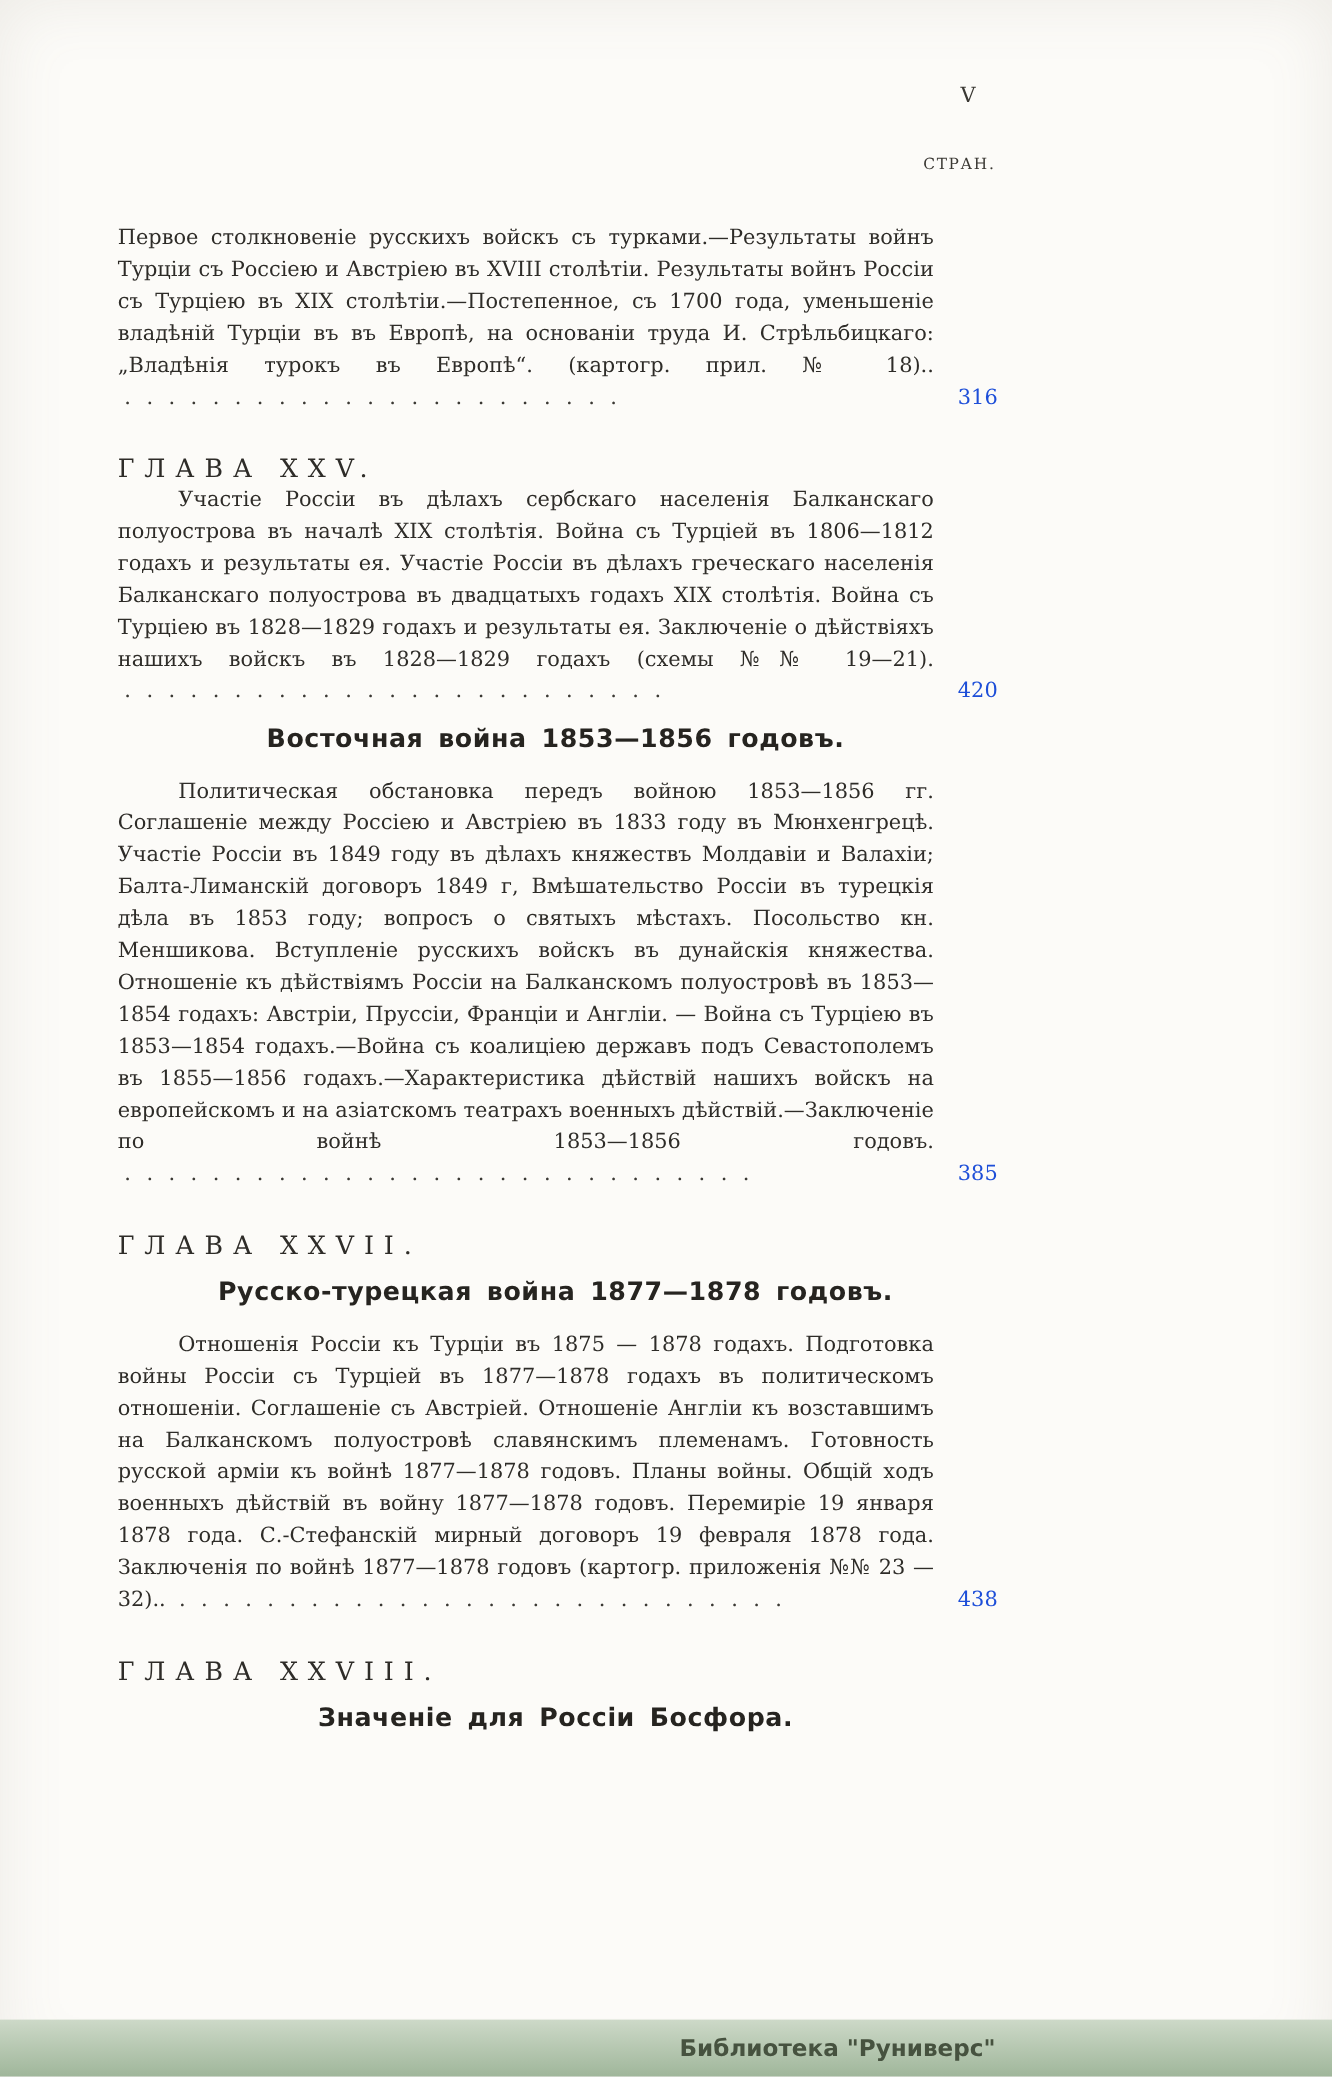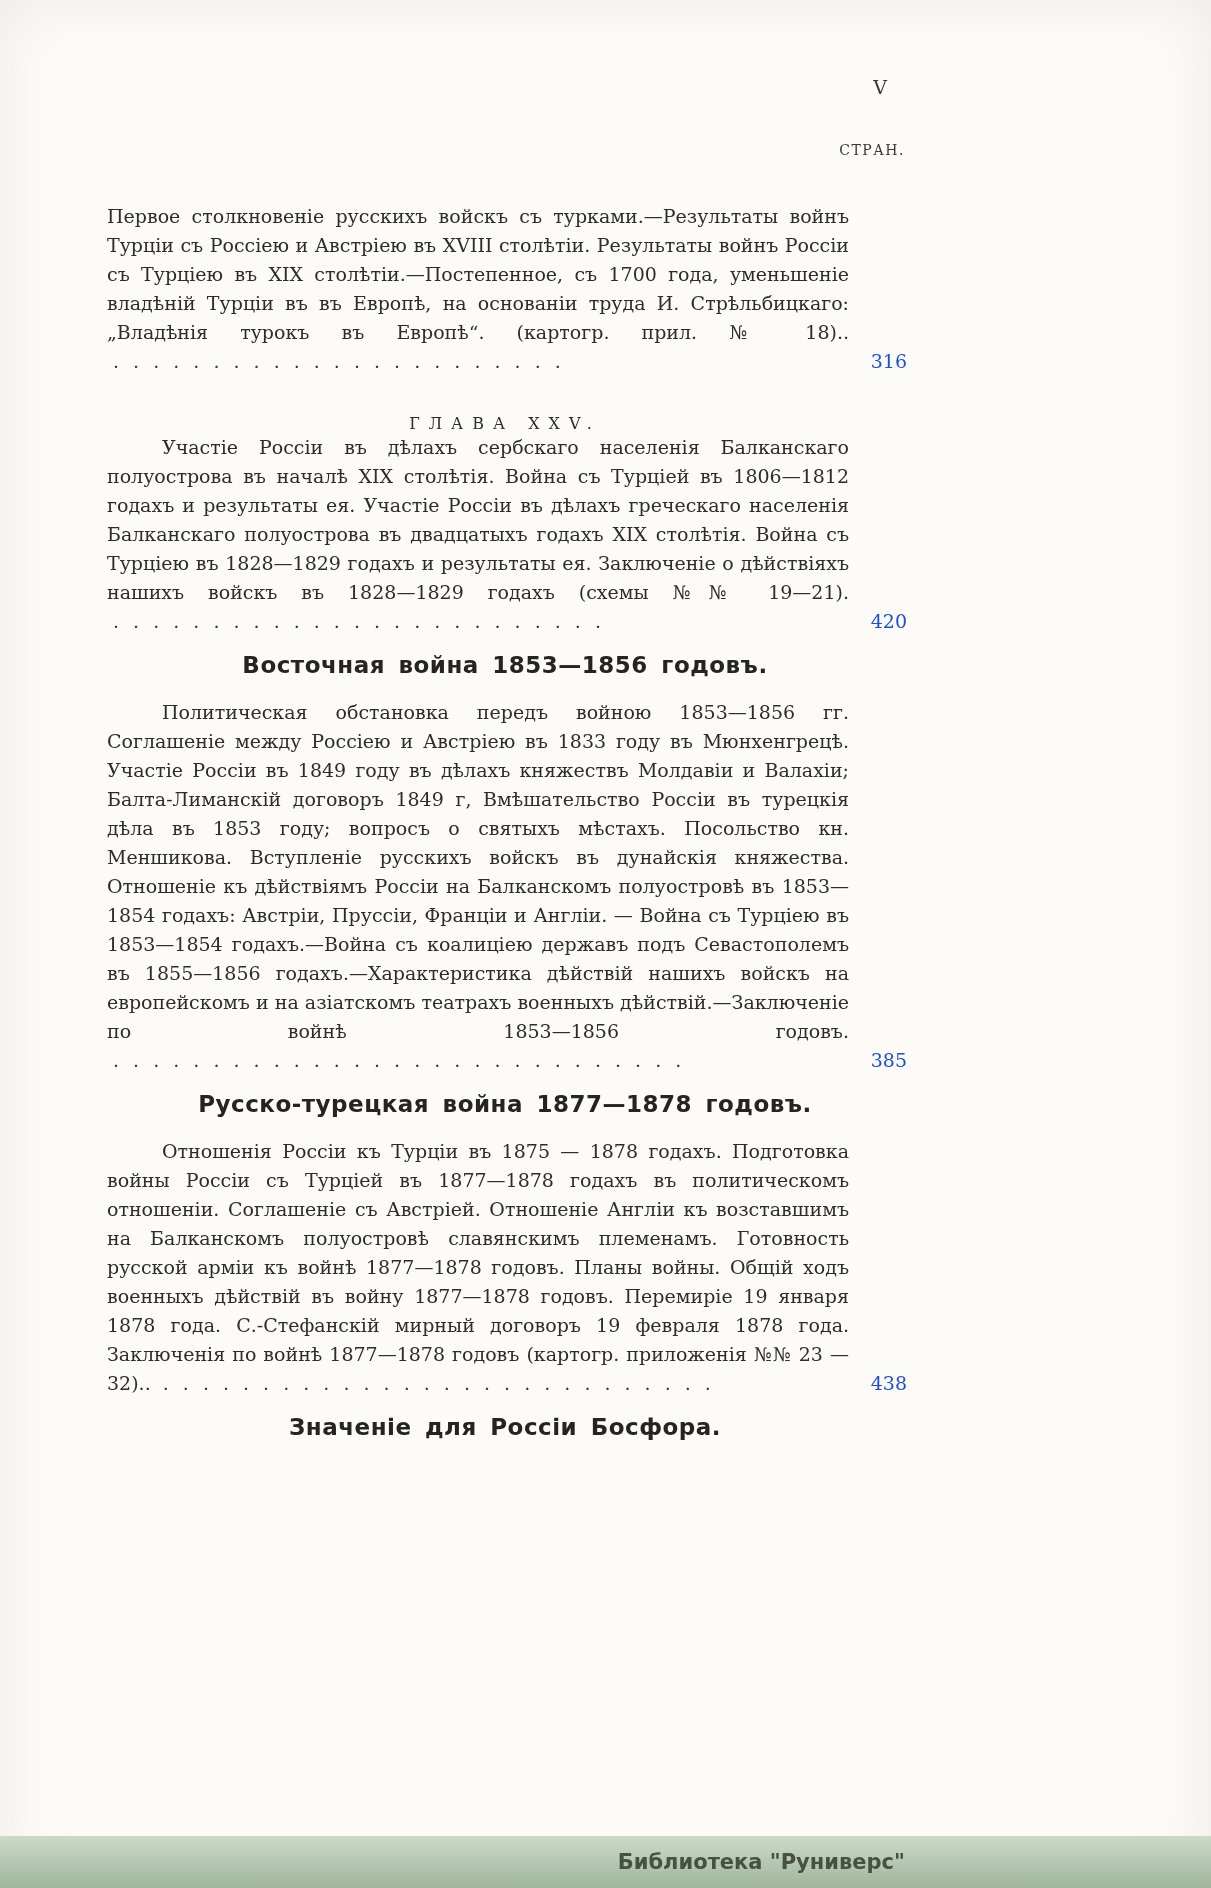--- a/index.html
+++ b/index.html
@@ -65,23 +65,22 @@
     right: -58px;
     bottom: 0;
     font-size: 19px;
     line-height: 29px;
     color: #1d4ed8;
   }
   .chapter { margin: 0; }
   .chapter-heading {
     width: 796px;
     margin: 38px 0 0 0;
-    text-align: center;
     font-weight: normal;
-    font-size: 16px;
+    font-size: 23px;
     letter-spacing: 9px;
     color: #2e2c28;
   }
   .chapter-title {
     width: 796px;
     margin: 16px 0 20px 0;
     text-align: center;
     font-family: "DejaVu Sans", sans-serif;
     font-weight: bold;
     font-size: 23px;
@@ -137,29 +136,31 @@
     <section class="chapter">
       <h3 class="chapter-title">Восточная война 1853—1856 годовъ.</h3>
       <p class="toc-entry">
         <span class="entry-text">Политическая обстановка передъ войною 1853—1856 гг. Соглашеніе между Россіею и Австріею въ 1833 году въ Мюнхенгрецѣ. Участіе Россіи въ 1849 году въ дѣлахъ княжествъ Молдавіи и Валахіи; Балта-Лиманскій договоръ 1849 г, Вмѣшательство Россіи въ турецкія дѣла въ 1853 году; вопросъ о святыхъ мѣстахъ. Посольство кн. Меншикова. Вступленіе русскихъ войскъ въ дунайскія княжества. Отношеніе къ дѣйствіямъ Россіи на Балканскомъ полуостровѣ въ 1853—1854 годахъ: Австріи, Пруссіи, Франціи и Англіи. — Война съ Турціею въ 1853—1854 годахъ.—Война съ коалиціею державъ подъ Севастополемъ въ 1855—1856 годахъ.—Характеристика дѣйствій нашихъ войскъ на европейскомъ и на азіатскомъ театрахъ военныхъ дѣйствій.—Заключеніе по войнѣ 1853—1856 годовъ.</span>
         <span class="leader">. . . . . . . . . . . . . . . . . . . . . . . . . . . . .</span>
         <span class="page-num">385</span>
       </p>
     </section>
 
     <section class="chapter">
+      <h2 class="chapter-heading">ГЛАВА XXVII.</h2>
       <h3 class="chapter-title">Русско-турецкая война 1877—1878 годовъ.</h3>
       <p class="toc-entry">
         <span class="entry-text">Отношенія Россіи къ Турціи въ 1875 — 1878 годахъ. Подготовка войны Россіи съ Турціей въ 1877—1878 годахъ въ политическомъ отношеніи. Соглашеніе съ Австріей. Отношеніе Англіи къ возставшимъ на Балканскомъ полуостровѣ славянскимъ племенамъ. Готовность русской арміи къ войнѣ 1877—1878 годовъ. Планы войны. Общій ходъ военныхъ дѣйствій въ войну 1877—1878 годовъ. Перемиріе 19 января 1878 года. С.-Стефанскій мирный договоръ 19 февраля 1878 года. Заключенія по войнѣ 1877—1878 годовъ (картогр. приложенія №№ 23 — 32)..</span>
         <span class="leader">. . . . . . . . . . . . . . . . . . . . . . . . . . . .</span>
         <span class="page-num">438</span>
       </p>
     </section>
 
     <section class="chapter">
+      <h2 class="chapter-heading">ГЛАВА XXVIII.</h2>
       <h3 class="chapter-title">Значеніе для Россіи Босфора.</h3>
     </section>
 
   </div>
 
   <div class="footer-band">
     <span class="watermark">Библиотека "Руниверс"</span>
   </div>
 
 </div>

